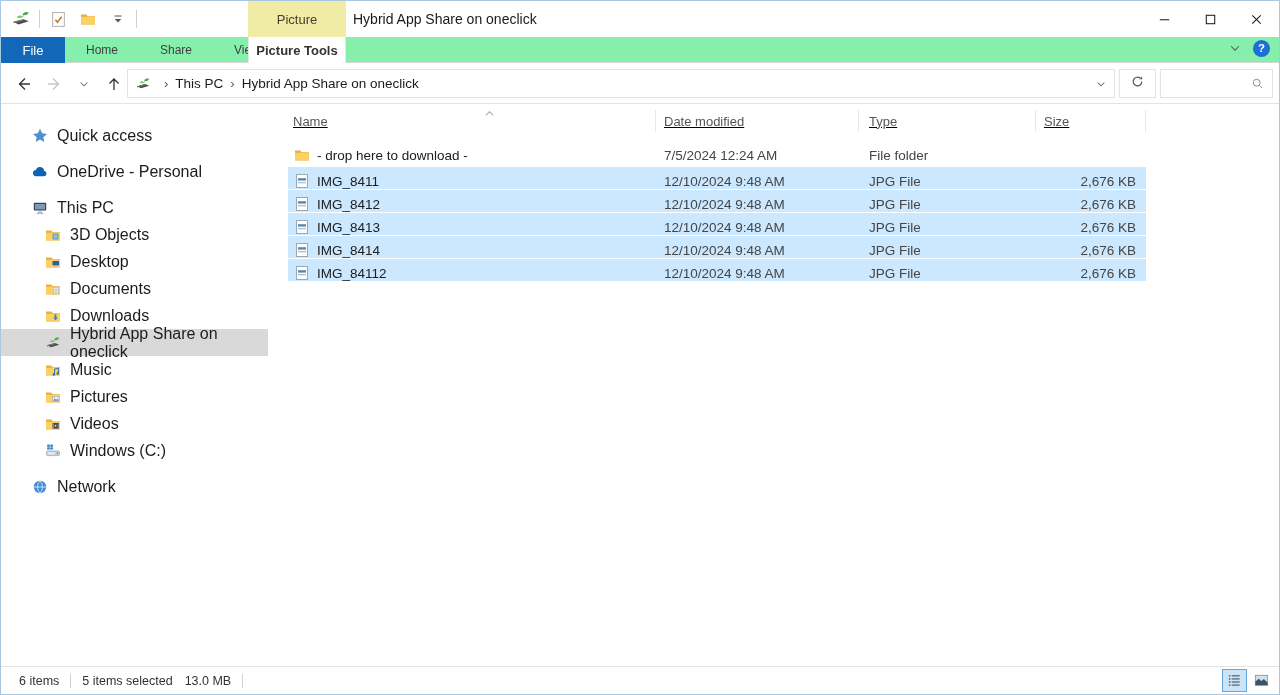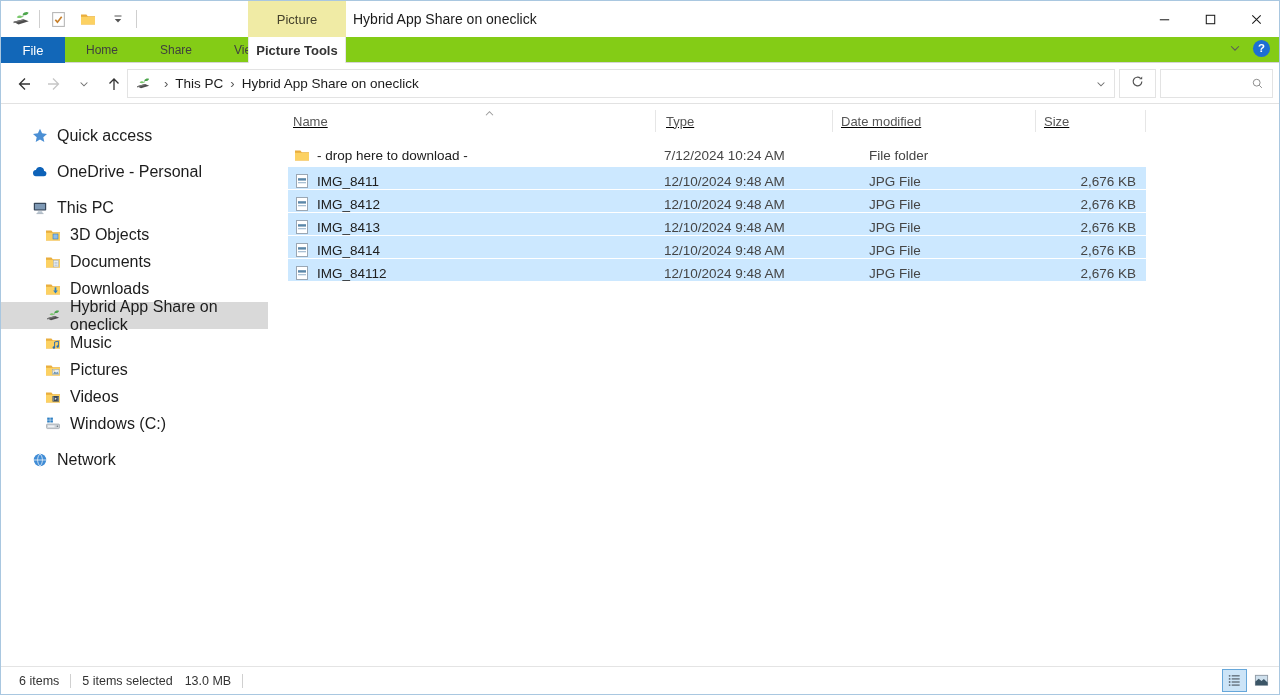--- a/index.html
+++ b/index.html
@@ -11,21 +11,21 @@
   .titlebar { position:relative; height:36px; background:#fff; }
   .qat { position:absolute; left:8px; top:0; height:36px; display:flex; align-items:center; gap:6px; }
   .qat-btn { width:24px; height:24px; display:flex; align-items:center; justify-content:center; cursor:default; }
   .qat-sep { width:1px; height:18px; background:#cfcfcf; }
   .manage-chip { position:absolute; left:247px; top:0; width:98px; height:36px; background:#f0eba5; display:flex; align-items:center; justify-content:center; font-size:13px; color:#45422c; }
   .win-title { position:absolute; left:352px; top:0; height:36px; display:flex; align-items:center; font-size:14px; color:#1a1a1a; }
   .win-controls { position:absolute; right:0; top:0; height:36px; display:flex; }
   .win-btn { width:46px; height:36px; display:flex; align-items:center; justify-content:center; }
 
   
-  .tabsrow { position:relative; height:26px; background:#84cc16; border-bottom:1px solid #d5d5d5; }
+  .tabsrow { position:relative; height:26px; background:#86efac; border-bottom:1px solid #d5d5d5; }
   .file-tab { position:absolute; left:0; top:0; width:64px; height:26px; background:#1267b8; color:#fff; font-size:13px; display:flex; align-items:center; justify-content:center; }
   .ribbon-tabs { position:absolute; left:64px; top:0; height:26px; display:flex; }
   .ribbon-tab { padding:0 21px; height:26px; display:flex; align-items:center; font-size:12px; color:#3f3f3f; }
   .pt-tab { position:absolute; left:247px; top:0; width:98px; height:26px; background:#fff; border-left:1px solid #e6e6e6; border-right:1px solid #e6e6e6; display:flex; align-items:center; justify-content:center; font-size:13px; color:#333;font-weight:bold; }
   .tabsrow-right { position:absolute; right:8px; top:0; height:26px; display:flex; align-items:center; gap:10px; }
 
   
   .addressrow { position:relative; height:41px; background:#fff; border-bottom:1px solid #e2e2e2; }
   .nav-btns { position:absolute; left:10px; top:0; height:41px; display:flex; align-items:center; gap:4px; }
   .nav-btn { width:26px; height:28px; display:flex; align-items:center; justify-content:center; }
@@ -254,20 +254,31 @@
               <rect x="8" y="7" width="5" height="5" fill="#8cbde8" stroke="#3c78b4" stroke-width="0.6"></rect>
             </svg>
           </span>
           <span>3D Objects</span>
         </div>
         <div class="side-item d1">
           <span class="s-icon">
             <svg viewBox="0 0 16 16" width="16" height="16">
   <path d="M1 3.6h5.4l1.4 1.7H15v8.1H1z" fill="#e9ae3e"></path>
   <path d="M1 5.8h14v7.6H1z" fill="#fcd162"></path>
+              <rect x="7.5" y="7" width="6.5" height="4.4" fill="#2f5f9e"></rect>
+              <rect x="9.6" y="11.4" width="2.3" height="1.3" fill="#9fb0c0"></rect>
+            </svg>
+          </span>
+          <span>Desktop</span>
+        </div>
+        <div class="side-item d1">
+          <span class="s-icon">
+            <svg viewBox="0 0 16 16" width="16" height="16">
+  <path d="M1 3.6h5.4l1.4 1.7H15v8.1H1z" fill="#e9ae3e"></path>
+  <path d="M1 5.8h14v7.6H1z" fill="#fcd162"></path>
               <rect x="8.5" y="6.3" width="5" height="6.6" fill="#f4f6f8" stroke="#9aa7b4" stroke-width="0.5"></rect>
               <path d="M9.4 8.3h3.2M9.4 9.8h3.2M9.4 11.3h3.2" stroke="#8fa3b5" stroke-width="0.6"></path>
             </svg>
           </span>
           <span>Documents</span>
         </div>
         <div class="side-item d1">
           <span class="s-icon">
             <svg viewBox="0 0 16 16" width="16" height="16">
   <path d="M1 3.6h5.4l1.4 1.7H15v8.1H1z" fill="#e9ae3e"></path>
@@ -351,36 +362,36 @@
           </span>
           <span>Network</span>
         </div>
       </div>
     <div class="files">
       <div class="list-header" id="list-header">
         <span class="sortcaret"><svg viewBox="0 0 12 8" width="11" height="7">
               <path d="M2 6l4-4 4 4" fill="none" stroke="#9a9a9a" stroke-width="1.2"></path>
             </svg></span>
       <div class="hcell c0">Name</div>
+          <div class="hcell c1">Date modified</div>
           <div class="hcell c2">Type</div>
-          <div class="hcell c1">Date modified</div>
           <div class="hcell c3">Size</div>
         </div>
       <div class="rows" id="rows">
           <div class="frow">
             <div class="fcell fc0">
               <span class="f-icon">
                 <svg viewBox="0 0 16 16" width="16" height="16">
   <path d="M1 3.6h5.4l1.4 1.7H15v8.1H1z" fill="#e9ae3e"></path>
   <path d="M1 5.8h14v7.6H1z" fill="#fcd162"></path>
                 </svg>
               </span>
               <span>- drop here to download -</span>
             </div>
-            <div class="fcell fc1">7/12/2024 10:24 AM</div>
+            <div class="fcell fc1">7/5/2024 12:24 AM</div>
             <div class="fcell fc2">File folder</div>
             <div class="fcell fc3"></div>
           </div>
           <div class="frow selected">
             <div class="fcell fc0">
               <span class="f-icon">
                 <svg viewBox="0 0 16 16" width="16" height="16">
                   <rect x="2.5" y="1.5" width="11" height="13" fill="#fff" stroke="#9aa7b4"></rect>
                   <rect x="4" y="5.2" width="8" height="2.4" fill="#5b87a8"></rect>
                   <rect x="4" y="9" width="8" height="1.3" fill="#a9c0d4"></rect>

